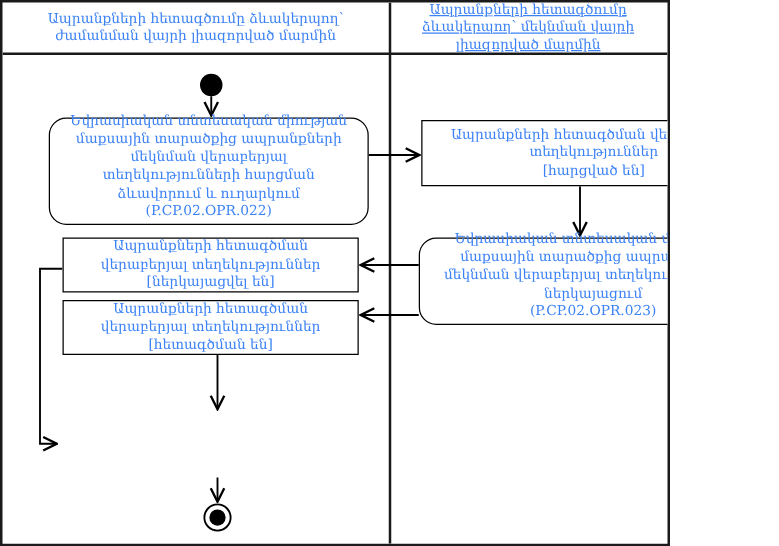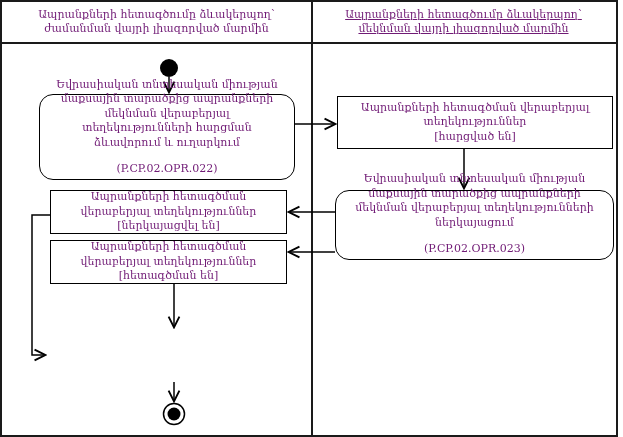--- a/index.html
+++ b/index.html
@@ -1,23 +1,23 @@
 <!DOCTYPE html>
 <html><head>
 <meta charset="utf-8">
 <style>
   html,body{margin:0;padding:0;background:#fff;}
   .canvas{
     position:relative;
-    width:618px;height:437px;
+    width:536px;height:437px;
     background:#fff;
     border:2px solid #1a1a1a;
     box-sizing:border-box;
     font-family:"DejaVu Serif","DejaVu Sans","Liberation Serif",serif;
-    color:#701a75;
+    color:#3b82f6;
     overflow:hidden;
   }
   .lane-divider{
     position:absolute;left:309px;top:0;bottom:0;width:2px;background:#1a1a1a;
   }
   .header-row{
     position:absolute;left:0;top:0;right:0;height:40px;
     border-bottom:2px solid #1a1a1a;
     display:flex;
   }
@@ -30,21 +30,21 @@
   }
   .header-cell.right{flex:1;text-decoration:underline;}
   .node{
     position:absolute;box-sizing:border-box;
     border:1.5px solid #000;background:#fff;
     display:flex;flex-direction:column;justify-content:center;align-items:center;
     text-align:center;font-size:11px;line-height:1.32;
     padding:2px 8px;
   }
   .node.rounded{border-radius:14px;justify-content:flex-end;}
-  .node .code{margin-top:12px;}
+  .node .code{margin-top:0;}
   svg.connectors{position:absolute;left:0;top:0;width:623px;height:437px;pointer-events:none;}
 </style>
 </head>
 <body>
 
 <div class="canvas">
 
   <div class="header-row">
     <div class="header-cell">
       <span>Ապրանքների հետագծումը ձևակերպող՝ ժամանման վայրի լիազորված մարմին</span>

